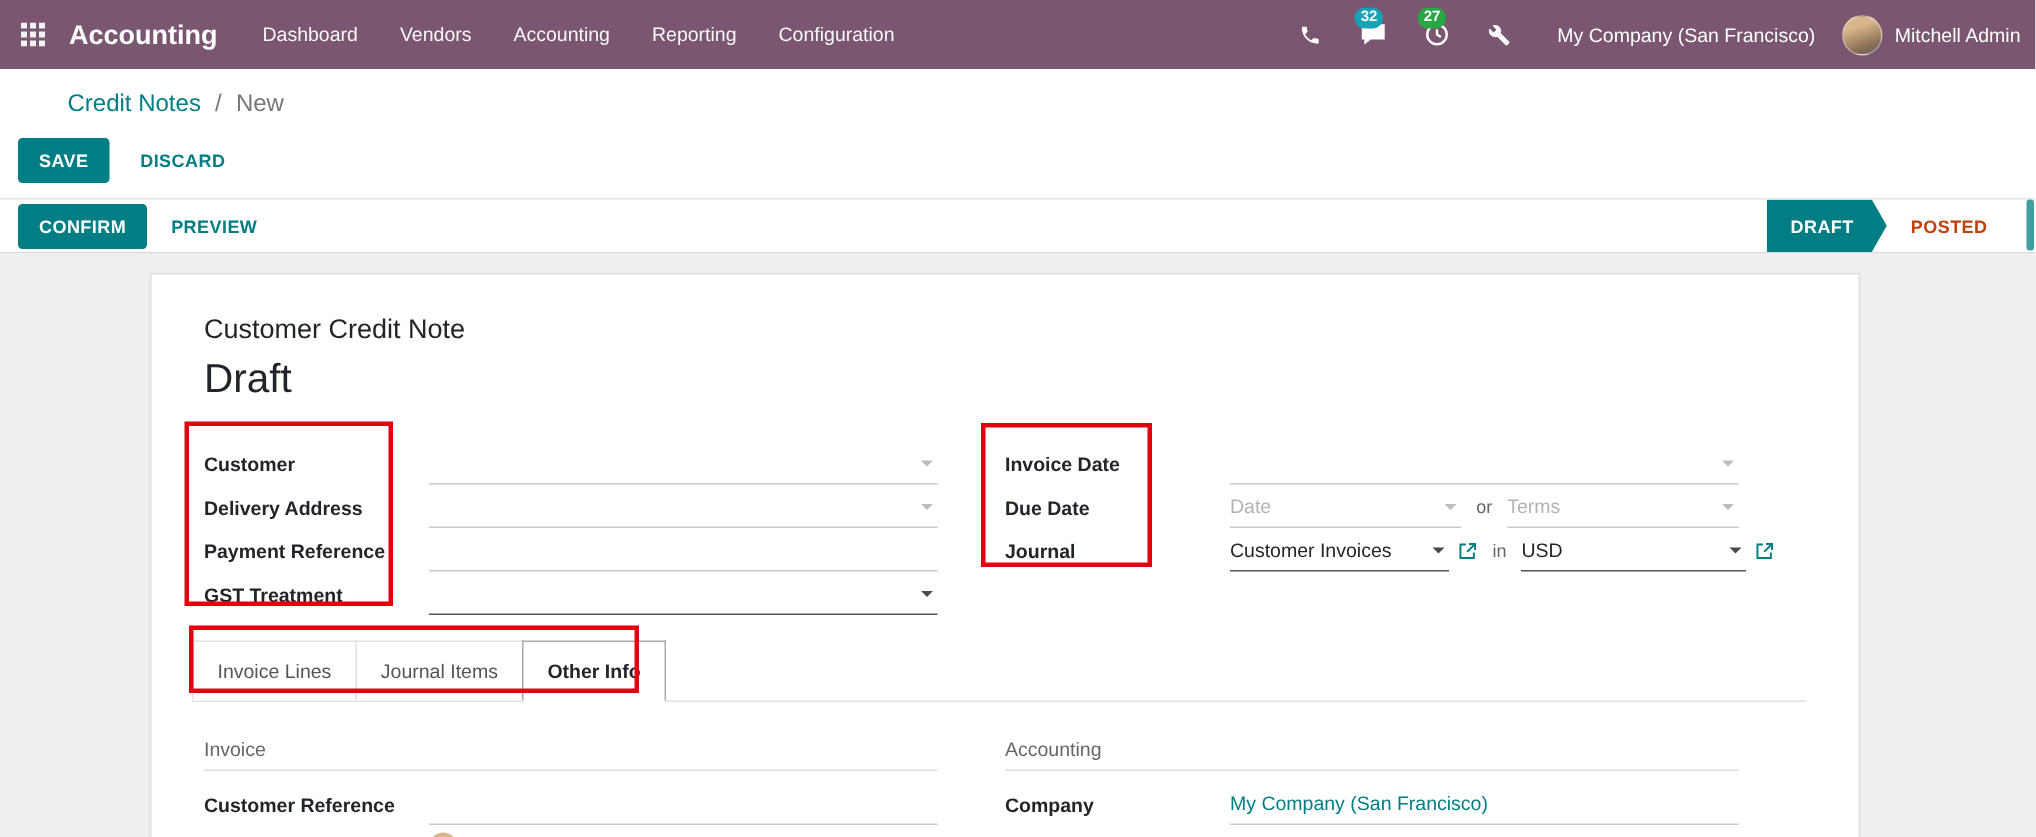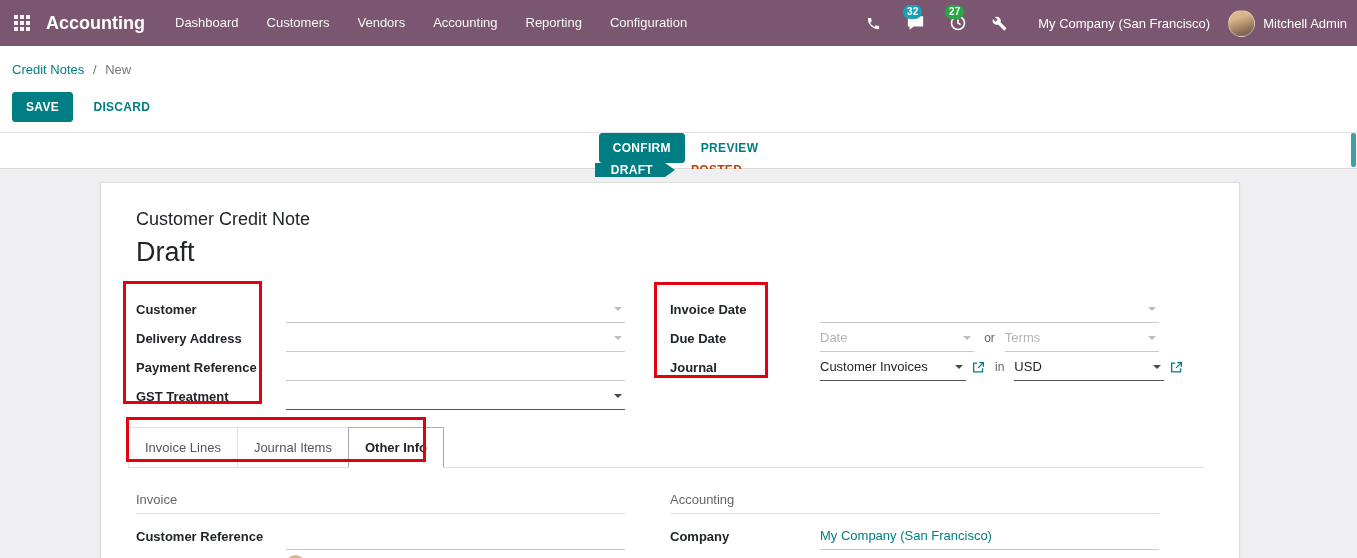--- a/index.html
+++ b/index.html
@@ -21,32 +21,32 @@
   .badge.teal { background:#17a2b8; }
   .badge.green { background:#28a745; }
   .company { font-size:13px; padding:0 18px; cursor:pointer; white-space:nowrap; }
   .user { display:flex; align-items:center; font-size:13px; gap:8px; padding-right:10px; cursor:pointer; white-space:nowrap; }
   .avatar { width:27px; height:27px; border-radius:50%; flex-shrink:0;
             background:linear-gradient(160deg,#d9b68c 30%,#8a6f55 75%,#5c5c63 100%);
             border:1px solid rgba(255,255,255,.35); }
 
   
   .control-panel { padding:12px 12px 10px 12px; background:#fff; flex-shrink:0; }
-  .breadcrumb { font-size:13px; margin-bottom:10px; line-height:24px; }
+  .breadcrumb { font-size:16px; margin-bottom:10px; line-height:24px;margin-left:33px; }
   .breadcrumb a { color:#017E84; text-decoration:none; cursor:pointer; }
   .breadcrumb .sep, .breadcrumb .current { color:#777; }
   .breadcrumb .sep { margin:0 5px; }
   .btn-primary { background:#017E84; color:#fff; border:1px solid #017E84; font-size:12px; font-weight:700;
                  padding:7px 13px; border-radius:3px; cursor:pointer; letter-spacing:.3px; font-family:inherit; }
   .btn-link { background:none; border:none; color:#017E84; font-size:12px; font-weight:700; padding:7px 12px;
               cursor:pointer; font-family:inherit; letter-spacing:.3px; margin-left:4px; }
 
   
   .statusbar { height:37px; background:#fff; border-top:1px solid #e4e4e4; border-bottom:1px solid #d8d8d8;
-               display:flex; align-items:center; justify-content:space-between; padding-left:12px; flex-shrink:0;flex-direction:column; }
+               display:flex; align-items:center; justify-content:space-between; padding-left:12px; flex-shrink:0; }
   .sb-left { display:flex; align-items:center; }
   .states { display:flex; align-items:stretch; height:100%; margin-right:16px; }
   .state { display:flex; align-items:center; font-size:12px; font-weight:700; color:#c2410c;
            padding:0 16px; letter-spacing:.3px; cursor:pointer; }
   .state.active { background:#017E84; color:#fff; padding:0 22px 0 16px;
                   clip-path:polygon(0 0, calc(100% - 10px) 0, 100% 50%, calc(100% - 10px) 100%, 0 100%); }
 
   
   .content { flex:1; overflow:hidden; background:#efeef1; }
   .sheet { margin:13px 0 0 100px; width:1140px; min-height:600px; background:#fff;
@@ -112,21 +112,20 @@
           <rect x="12" y="6" width="4" height="4"></rect>
           <rect x="0" y="12" width="4" height="4"></rect>
           <rect x="6" y="12" width="4" height="4"></rect>
           <rect x="12" y="12" width="4" height="4"></rect>
         </g>
       </svg>
   </div>
   <div class="app-name">Accounting</div>
   <nav class="menu">
     <a>Dashboard</a>
-    <a>Customers</a>
     <a>Vendors</a>
     <a>Accounting</a>
     <a>Reporting</a>
     <a>Configuration</a>
   </nav>
   <div class="systray">
     <div class="tray-item">
       <svg width="15" height="15" viewBox="0 0 24 24" fill="#fff">
           <path d="M6.6 10.8c1.5 2.8 3.8 5.1 6.6 6.6l2.2-2.2c.3-.3.7-.4 1-.2 1.1.4 2.3.6 3.6.6.6 0 1 .4 1 1V20c0 .6-.4 1-1 1C10.6 21 3 13.4 3 4c0-.6.4-1 1-1h3.5c.6 0 1 .4 1 1 0 1.2.2 2.5.6 3.6.1.3 0 .7-.2 1l-2.3 2.2z"></path>
         </svg>

